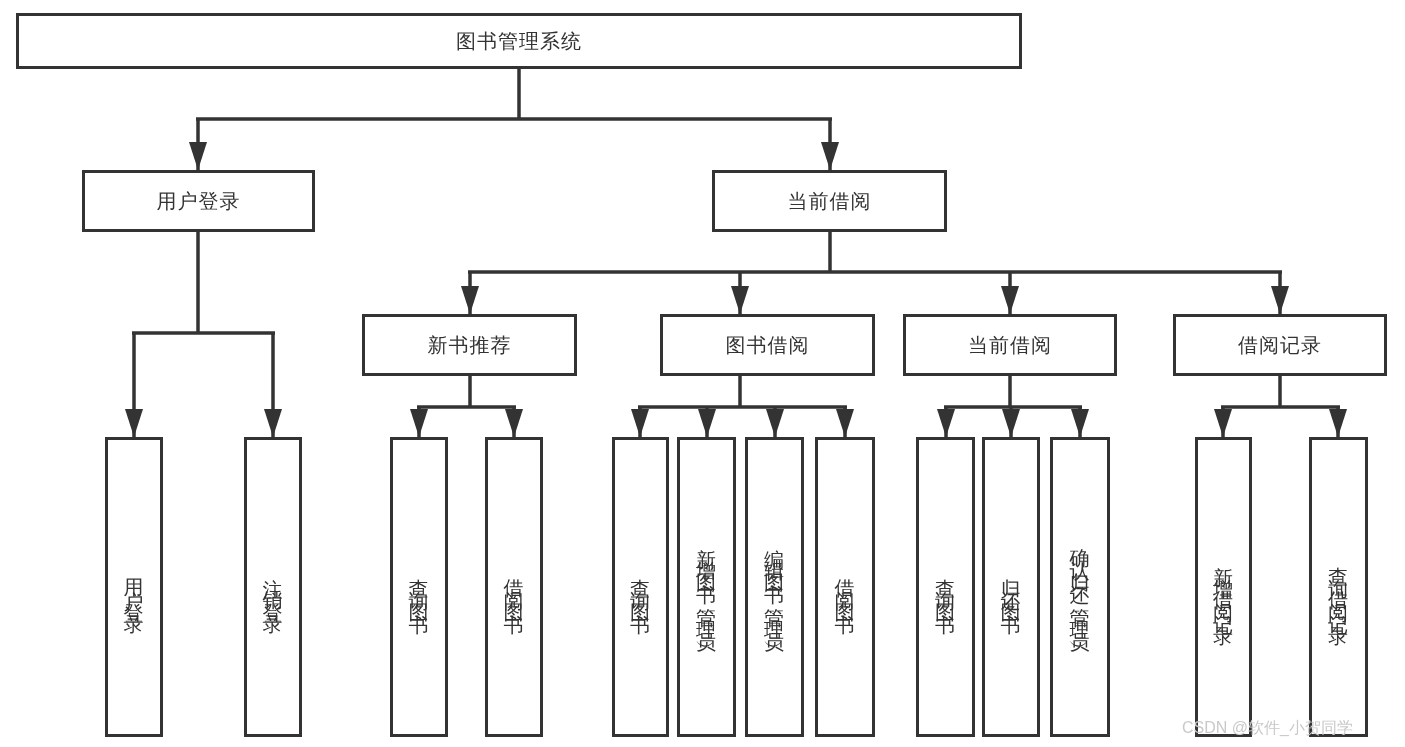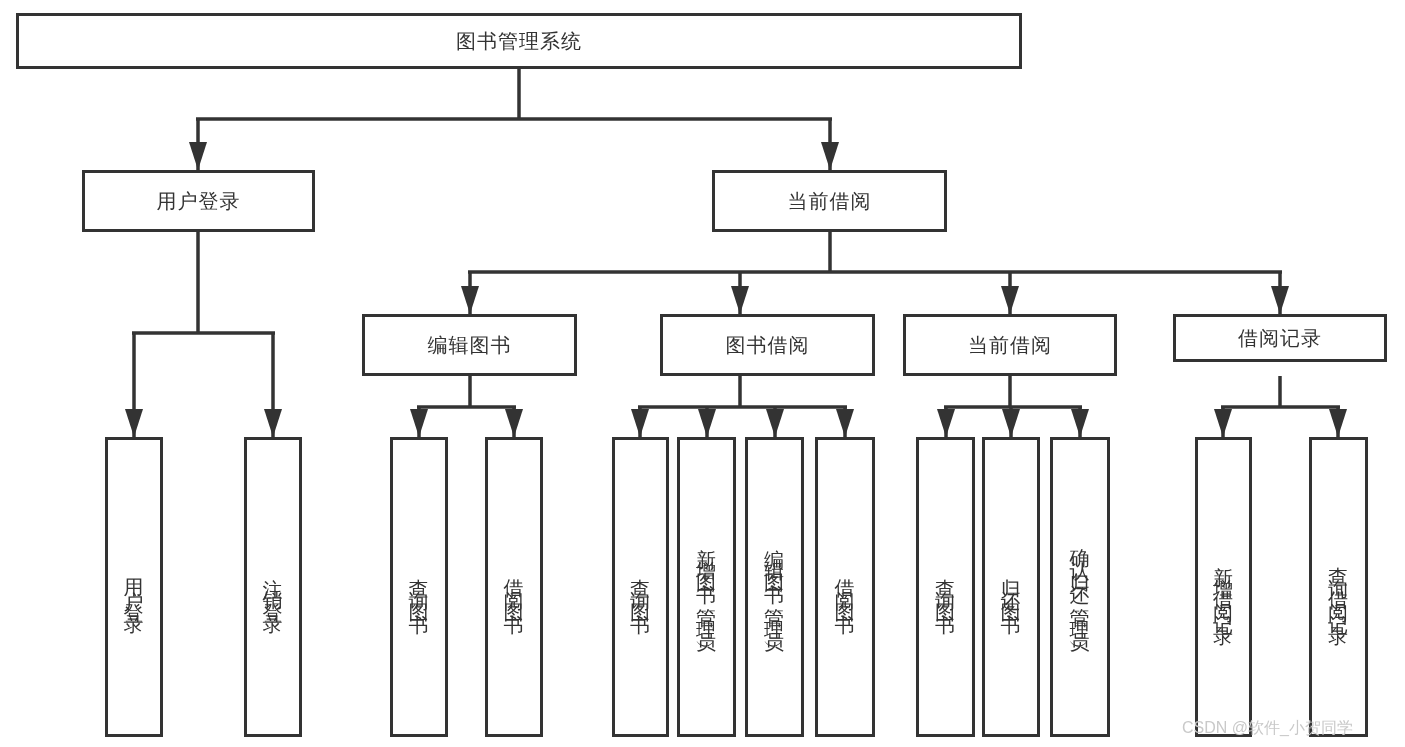--- a/index.html
+++ b/index.html
@@ -110,29 +110,29 @@
   </div>
 
   <div class="box h" style="left:82px;top:170px;width:233px;height:62px;">
     <span>用户登录</span>
   </div>
   <div class="box h" style="left:712px;top:170px;width:235px;height:62px;">
     <span>当前借阅</span>
   </div>
 
   <div class="box h" style="left:362px;top:314px;width:215px;height:62px;">
-    <span>编辑图书</span>
+    <span>新书推荐</span>
   </div>
   <div class="box h" style="left:660px;top:314px;width:215px;height:62px;">
     <span>图书借阅</span>
   </div>
   <div class="box h" style="left:903px;top:314px;width:214px;height:62px;">
     <span>当前借阅</span>
   </div>
-  <div class="box h" style="left:1173px;top:314px;width:214px;height:48px;font-family:Liberation Mono, monospace;">
+  <div class="box h" style="left:1173px;top:314px;width:214px;height:62px;font-family:Liberation Mono, monospace;">
     <span>借阅记录</span>
   </div>
 
   <div class="box v" style="left:105px;top:437px;width:58px;height:300px;">
     <span>用户登录</span>
   </div>
   <div class="box v" style="left:244px;top:437px;width:58px;height:300px;">
     <span>注销登录</span>
   </div>
 

